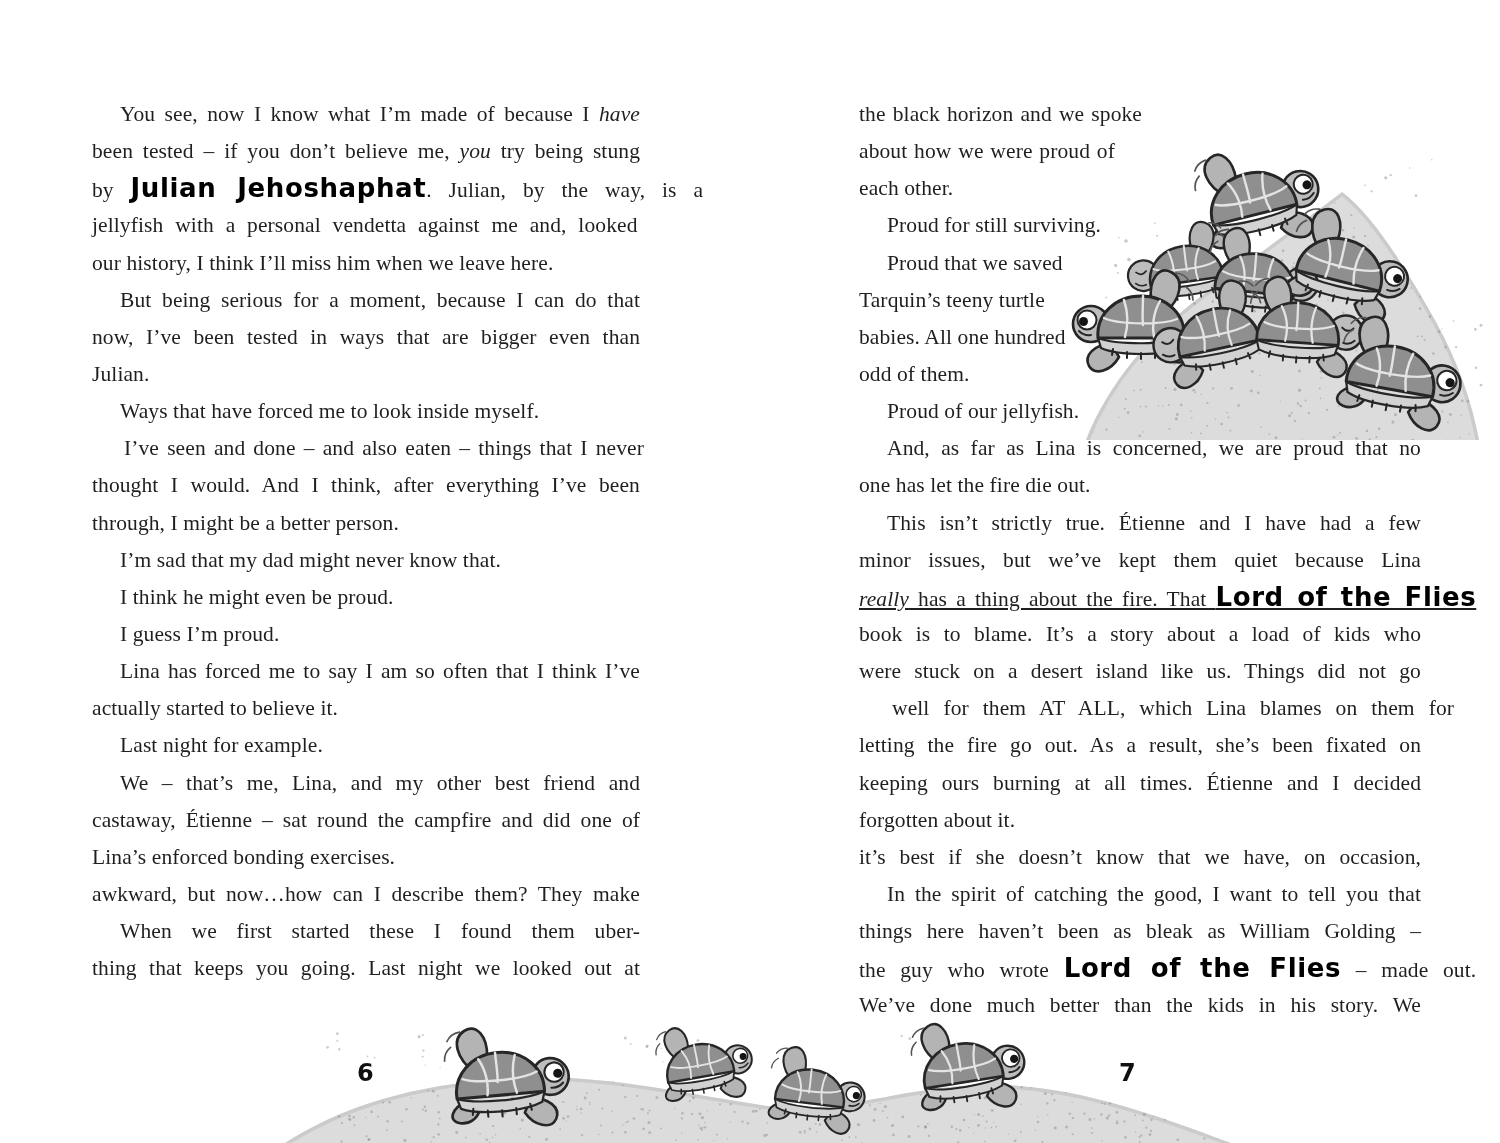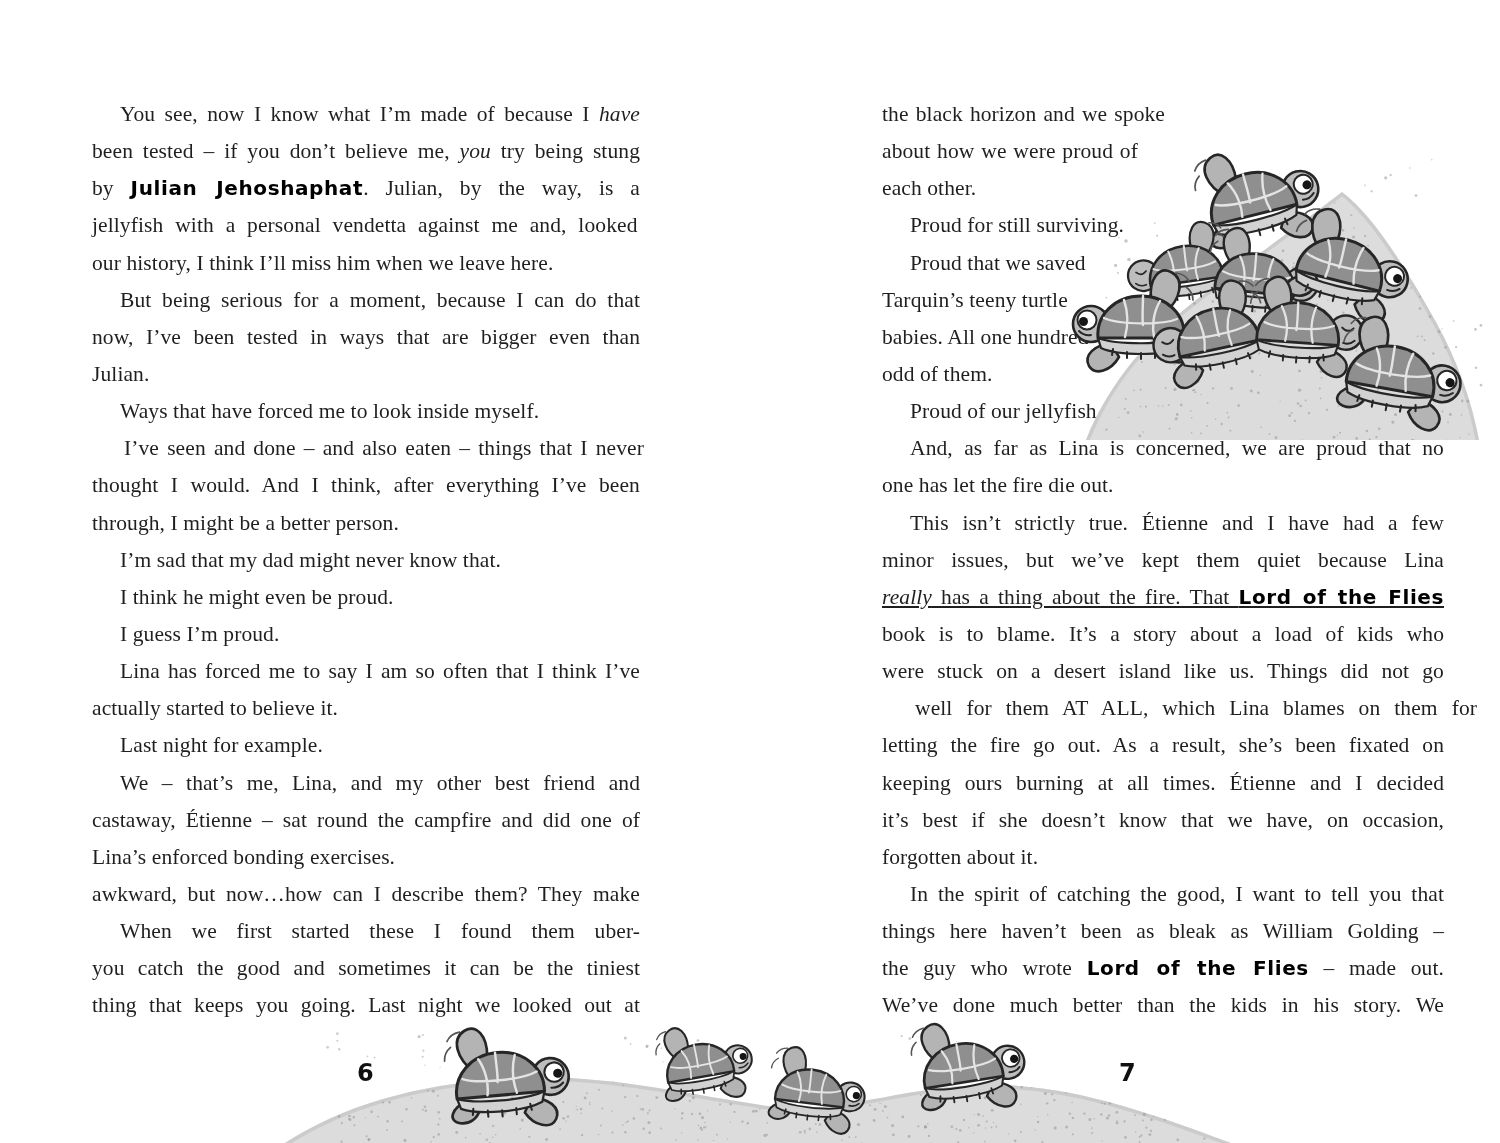--- a/index.html
+++ b/index.html
@@ -3,30 +3,30 @@
 <meta charset="utf-8">
 <style>
   html,body{margin:0;padding:0;}
   body{
     width:1500px;height:1143px;position:relative;background:#ffffff;
     font-family:"Liberation Serif", serif;color:#1f1f1f;overflow:hidden;
   }
   .spread{position:absolute;inset:0;}
   .text-col{position:absolute;top:96px;}
   #leftcol{left:92px;width:548px;}
-  #rightcol{left:882px;width:562px;}
+  #rightcol{left:859px;width:562px;}
   .line{
     height:37.15px;line-height:37.15px;white-space:nowrap;
     font-size:21.5px;letter-spacing:0.1px;
   }
   .ind .inner{margin-left:28px;}
   .ital{font-style:italic;}
   .comic{
     font-family:"DejaVu Sans", sans-serif;font-weight:700;
-    font-size:20px;letter-spacing:0.6px;color:#000;
+    font-size:26px;letter-spacing:0.6px;color:#000;
   }
   .pagenum{
     position:absolute;font-family:"DejaVu Sans", sans-serif;font-weight:700;
     font-size:24px;color:#101010;z-index:5;
   }
   #pagenum-left{left:357px;top:1059px;}
   #pagenum-right{left:1119px;top:1059px;}
   .illus{position:absolute;}
   #pile-svg{left:1058px;top:122px;width:442px;height:326px;}
   #dune-svg{left:263px;top:1018px;width:985px;height:125px;}
@@ -64,21 +64,20 @@
         <div class="line ind"><span class="inner">I think he might even be proud.</span></div>
         <div class="line ind"><span class="inner">I guess I’m proud.</span></div>
         <div class="line ind j"><span class="inner" style="word-spacing: 2.68px;">Lina has forced me to say I am so often that I think I’ve</span></div>
         <div class="line"><span class="inner">actually started to believe it.</span></div>
         <div class="line ind"><span class="inner">Last night for example.</span></div>
         <div class="line ind j"><span class="inner" style="word-spacing: 7.97px;">We – that’s me, Lina, and my other best friend and</span></div>
         <div class="line j"><span class="inner" style="word-spacing: 4.52px;">castaway, Étienne – sat round the campfire and did one of</span></div>
         <div class="line"><span class="inner">Lina’s enforced bonding exercises.</span></div>
         <div class="line j"><span class="inner" style="word-spacing: 5.15px;">awkward, but now…how can I describe them? They make</span></div>
         <div class="line ind j"><span class="inner" style="word-spacing: 14.33px;">When we first started these I found them uber-</span></div>
-        <div class="line j"><span class="inner" style="word-spacing: 7.81px;">you catch the good and sometimes it can be the tiniest</span></div>
         <div class="line j"><span class="inner" style="word-spacing: 6.9px;">thing that keeps you going. Last night we looked out at</span></div>
       </div>
     <div class="pagenum" id="pagenum-left">6</div>
   </section>
 
   <section>
     <div class="text-col" id="rightcol">
         <div class="line j"><span class="inner" style="word-spacing: 1.67px;">the black horizon and we spoke</span></div>
         <div class="line j"><span class="inner" style="word-spacing: 1.36px;">about how we were proud of</span></div>
         <div class="line"><span class="inner">each other.</span></div>
@@ -91,22 +90,22 @@
         <div class="line ind j"><span class="inner" style="word-spacing: 5.88px;">And, as far as Lina is concerned, we are proud that no</span></div>
         <div class="line"><span class="inner">one has let the fire die out.</span></div>
         <div class="line ind j"><span class="inner" style="word-spacing: 8.3px;">This isn’t strictly true. Étienne and I have had a few</span></div>
         <div class="line j"><span class="inner" style="word-spacing: 11.91px;">minor issues, but we’ve kept them quiet because Lina</span></div>
         <div class="line j"><span class="inner" style="word-spacing: 3.69px; text-decoration: underline;"><span class="ital">really</span> has a thing about the fire. That <span class="comic">Lord of the Flies</span></span></div>
         <div class="line j"><span class="inner" style="word-spacing: 7.91px;">book is to blame. It’s a story about a load of kids who</span></div>
         <div class="line j"><span class="inner" style="word-spacing: 7.62px;">were stuck on a desert island like us. Things did not go</span></div>
         <div class="line j"><span class="inner" style="word-spacing: 8.5px; margin-left: 33px;">well for them AT ALL, which Lina blames on them for</span></div>
         <div class="line j"><span class="inner" style="word-spacing: 7.4px;">letting the fire go out. As a result, she’s been fixated on</span></div>
         <div class="line j"><span class="inner" style="word-spacing: 8.49px;">keeping ours burning at all times. Étienne and I decided</span></div>
+        <div class="line"><span class="inner">forgotten about it.</span></div>
         <div class="line j"><span class="inner" style="word-spacing: 8.39px;">it’s best if she doesn’t know that we have, on occasion,</span></div>
-        <div class="line"><span class="inner">forgotten about it.</span></div>
         <div class="line ind j"><span class="inner" style="word-spacing: 4.35px;">In the spirit of catching the good, I want to tell you that</span></div>
         <div class="line j"><span class="inner" style="word-spacing: 9.02px;">things here haven’t been as bleak as William Golding –</span></div>
         <div class="line j"><span class="inner" style="word-spacing: 9.23px;">the guy who wrote <span class="comic">Lord of the Flies</span> – made out.</span></div>
         <div class="line j"><span class="inner" style="word-spacing: 9.32px;">We’ve done much better than the kids in his story. We</span></div>
       </div>
     <div class="pagenum" id="pagenum-right">7</div>
   </section>
 
   <svg id="pile-svg" class="illus" viewBox="0 0 442 326" xmlns="http://www.w3.org/2000/svg">
     <defs>

